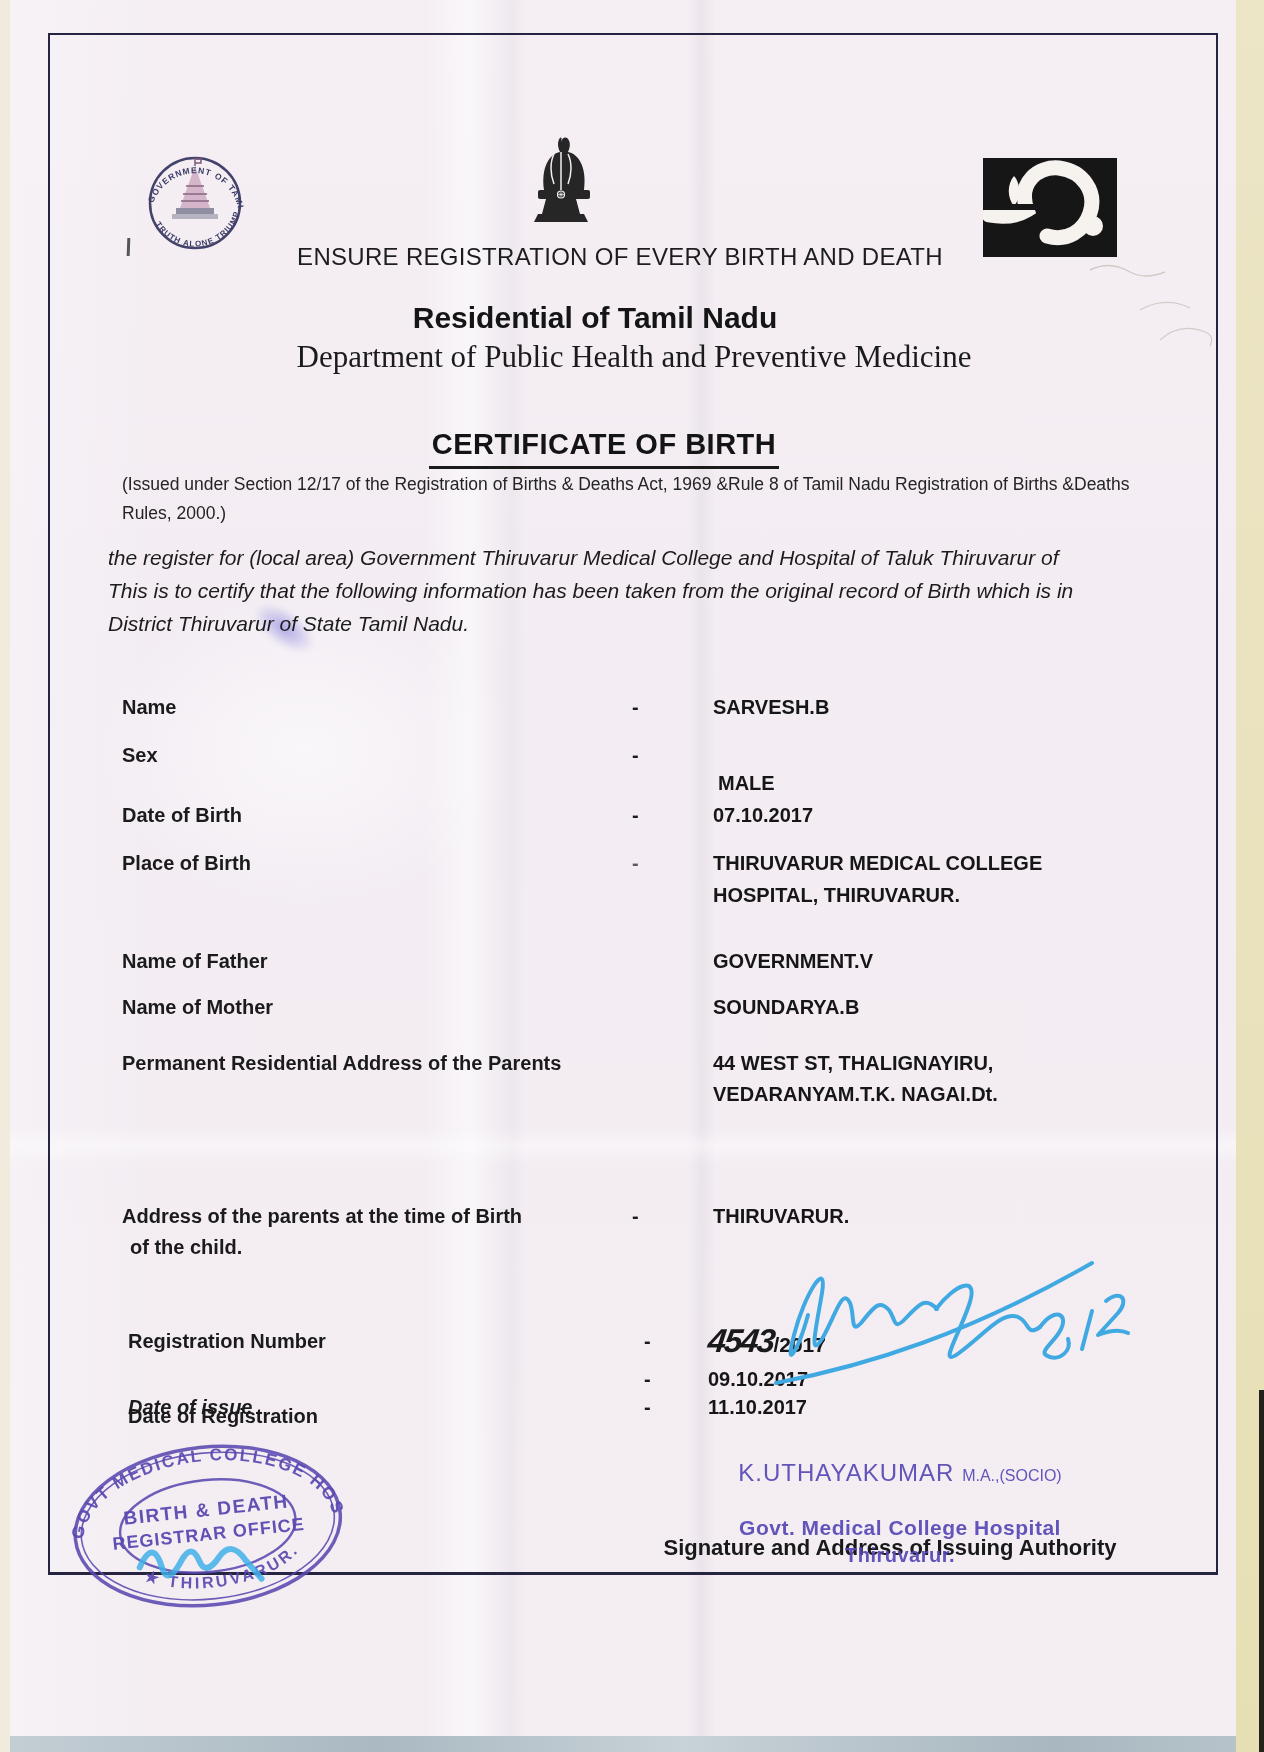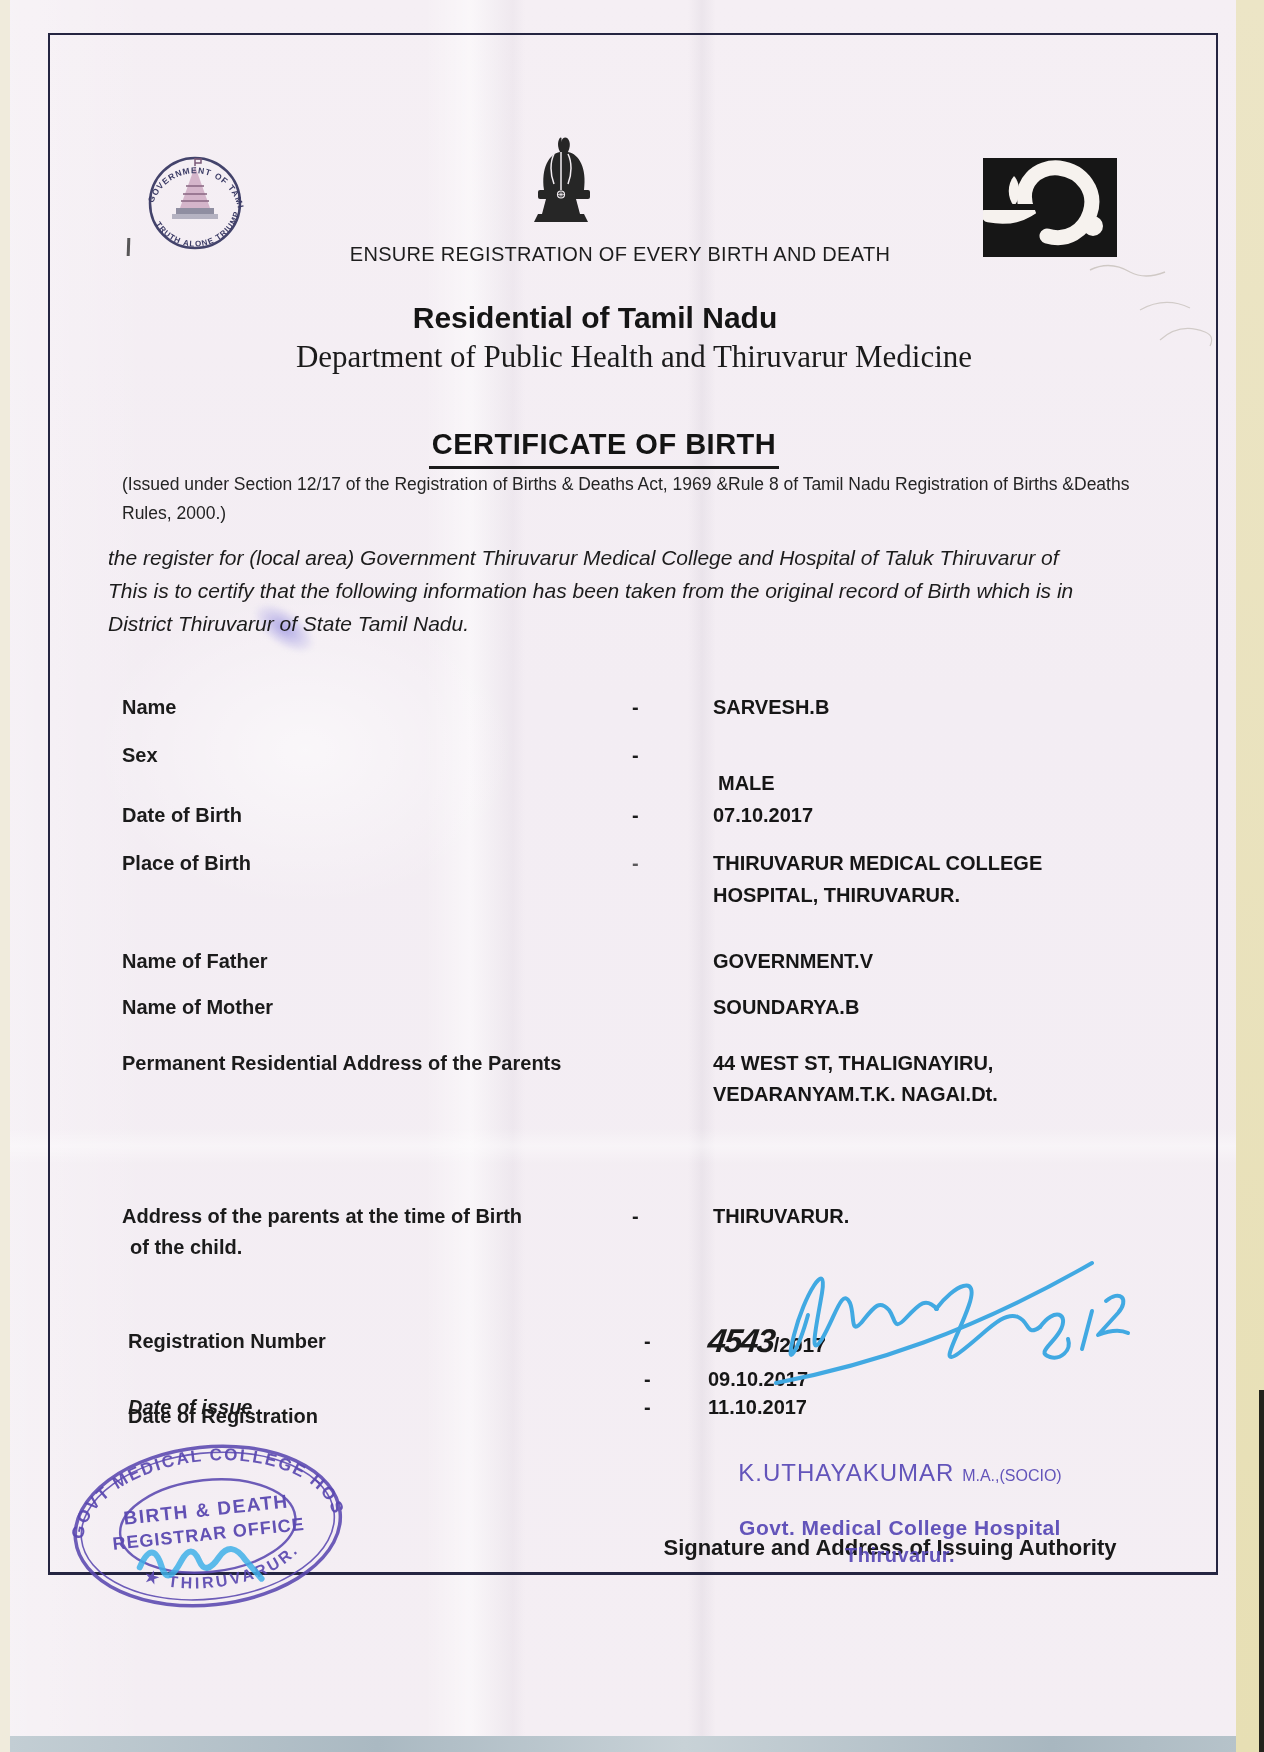--- a/index.html
+++ b/index.html
@@ -20,21 +20,21 @@
   .crease-v1{position:absolute;left:425px;top:0;width:100px;height:1752px;z-index:1;
     background:linear-gradient(90deg, rgba(255,255,255,0), rgba(255,255,255,.5) 45%, rgba(185,175,192,.10) 88%, rgba(255,255,255,0));}
   .crease-v2{position:absolute;left:688px;top:0;width:28px;height:1752px;z-index:1;
     background:linear-gradient(90deg, rgba(255,255,255,0), rgba(168,158,176,.12), rgba(255,255,255,0));}
   .crease-h1{position:absolute;left:0;top:1128px;width:1264px;height:36px;z-index:1;
     background:linear-gradient(180deg, rgba(255,255,255,0), rgba(255,255,255,.4), rgba(255,255,255,0));}
   .glow{position:absolute;left:90px;top:590px;width:430px;height:320px;z-index:1;border-radius:50%;
     background:radial-gradient(ellipse at center, rgba(255,255,255,.55), rgba(255,255,255,0) 70%);}
 
   .banner{position:absolute;left:120px;top:243px;width:1000px;text-align:center;
-    font-size:20px;letter-spacing:.3px;color:#1d1d1d;z-index:3;}
+    font-size:24px;letter-spacing:.3px;color:#1d1d1d;z-index:3;}
   .gov{position:absolute;left:0;top:301px;width:1190px;text-align:center;
     font-size:30px;font-weight:700;color:#151515;z-index:3;}
   .dept{position:absolute;left:24px;top:339px;width:1220px;text-align:center;
     font-family:"Liberation Serif", serif;font-size:31px;color:#1b1b1b;z-index:3;}
   .title-wrap{position:absolute;left:0;top:428px;width:1208px;text-align:center;z-index:3;}
   .title-wrap .ttl{display:inline-block;font-size:29px;font-weight:700;letter-spacing:.5px;
     border-bottom:3px solid #1b1b1b;padding:0 3px 5px 3px;color:#141414;}
   .issued{position:absolute;left:122px;top:470px;width:1010px;font-size:17.5px;line-height:29px;color:#242424;z-index:3;}
   .intro{position:absolute;left:108px;top:541px;width:1020px;font-size:21px;font-style:italic;
     line-height:33px;color:#1c1c1c;z-index:3;}
@@ -120,21 +120,21 @@
 
   <svg class="scratches" width="150" height="140" viewBox="0 0 150 140">
     <path d="M10,30 q20,-10 40,2 q15,8 35,0" fill="none" stroke="#b2aba0" stroke-width="1.4"></path>
     <path d="M60,70 q25,-14 50,-2 M80,100 q20,-18 45,-8 q10,4 5,14" fill="none" stroke="#b6b0a6" stroke-width="1.2"></path>
   </svg>
 
   <div class="stray-i"></div>
 
   <div class="banner">ENSURE REGISTRATION OF EVERY BIRTH AND DEATH</div>
   <div class="gov">Residential of Tamil Nadu</div>
-  <div class="dept">Department of Public Health and Thiruvarur Medicine</div>
+  <div class="dept">Department of Public Health and Preventive Medicine</div>
   <div class="title-wrap">
     <span class="ttl">CERTIFICATE OF BIRTH</span>
   </div>
   <div class="issued">
     <div>(Issued under Section 12/17 of the Registration of Births &amp; Deaths Act, 1969 &amp;Rule 8 of Tamil Nadu Registration of Births &amp;Deaths</div>
     <div>Rules, 2000.)</div>
   </div>
   <div class="intro">
     <div>the register for (local area) Government Thiruvarur Medical College and Hospital of Taluk Thiruvarur of</div>
     <div>This is to certify that the following information has been taken from the original record of Birth which is in</div>

